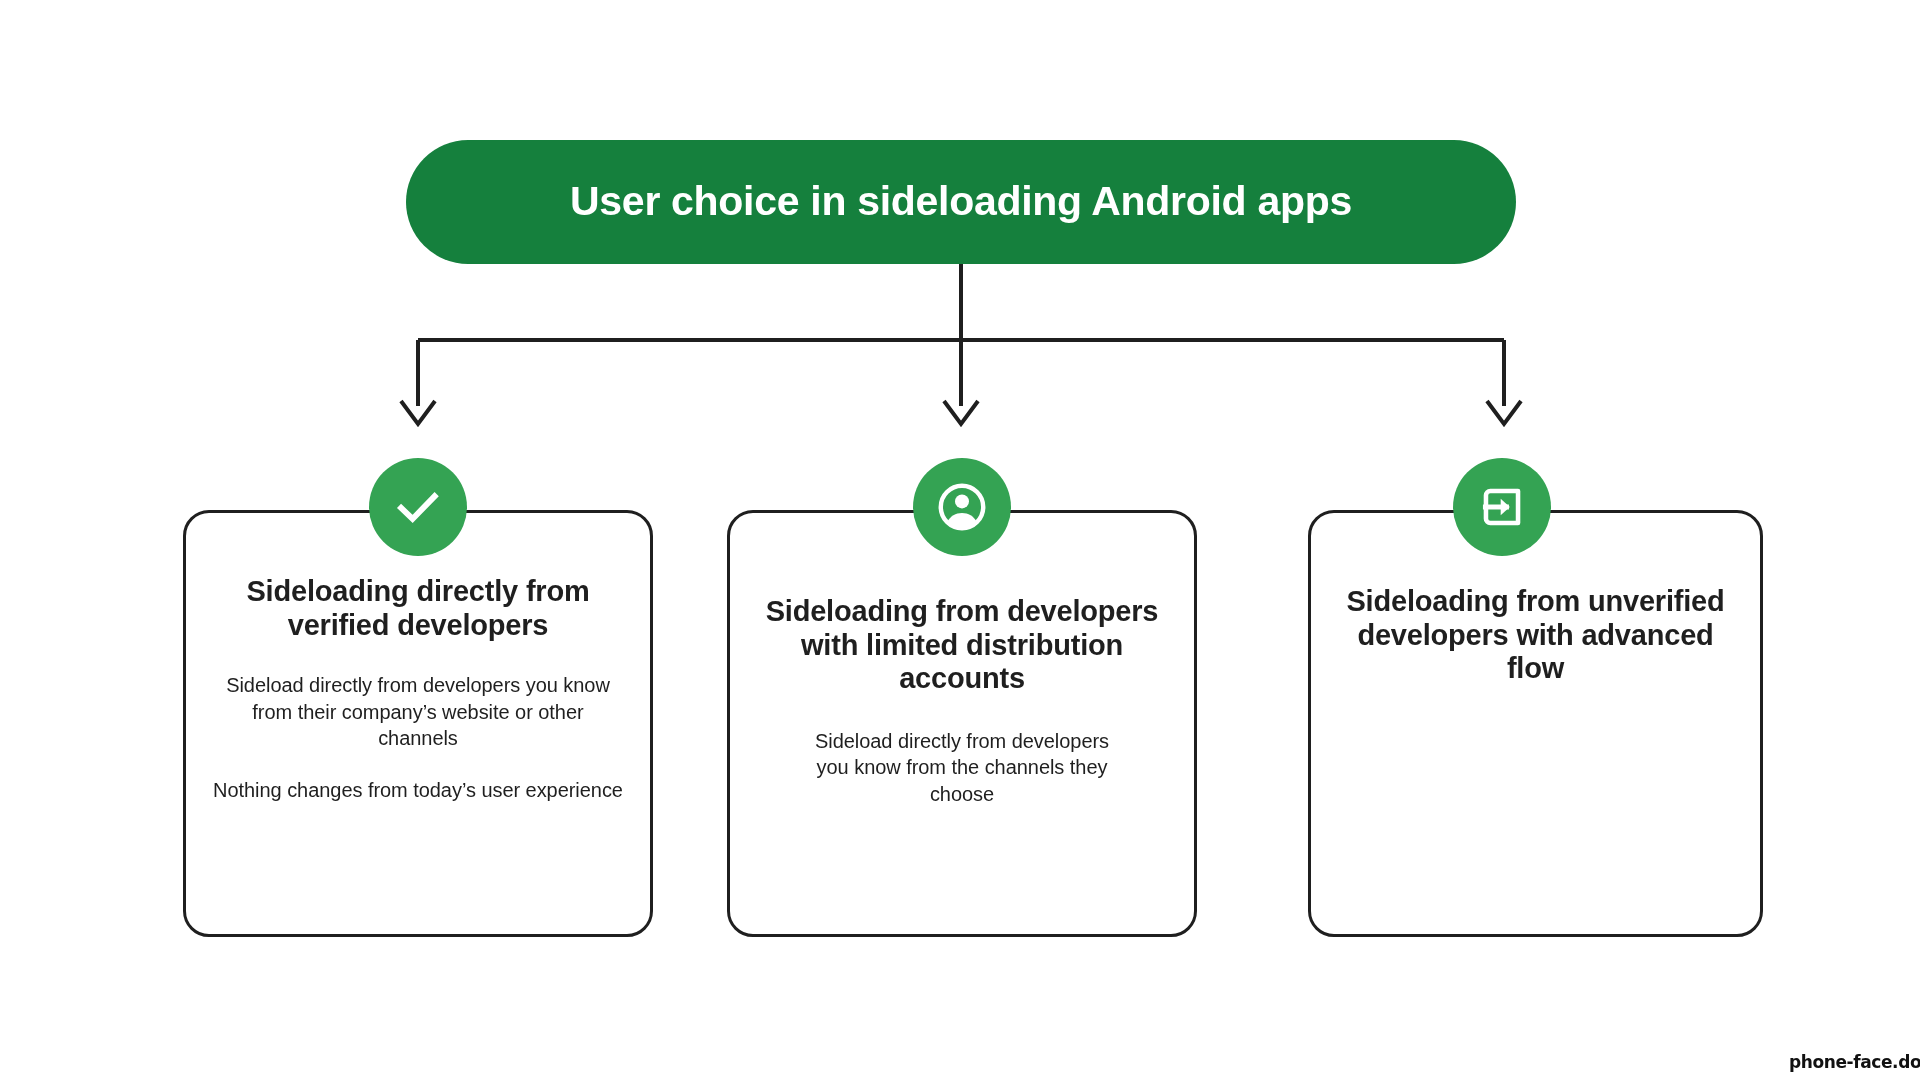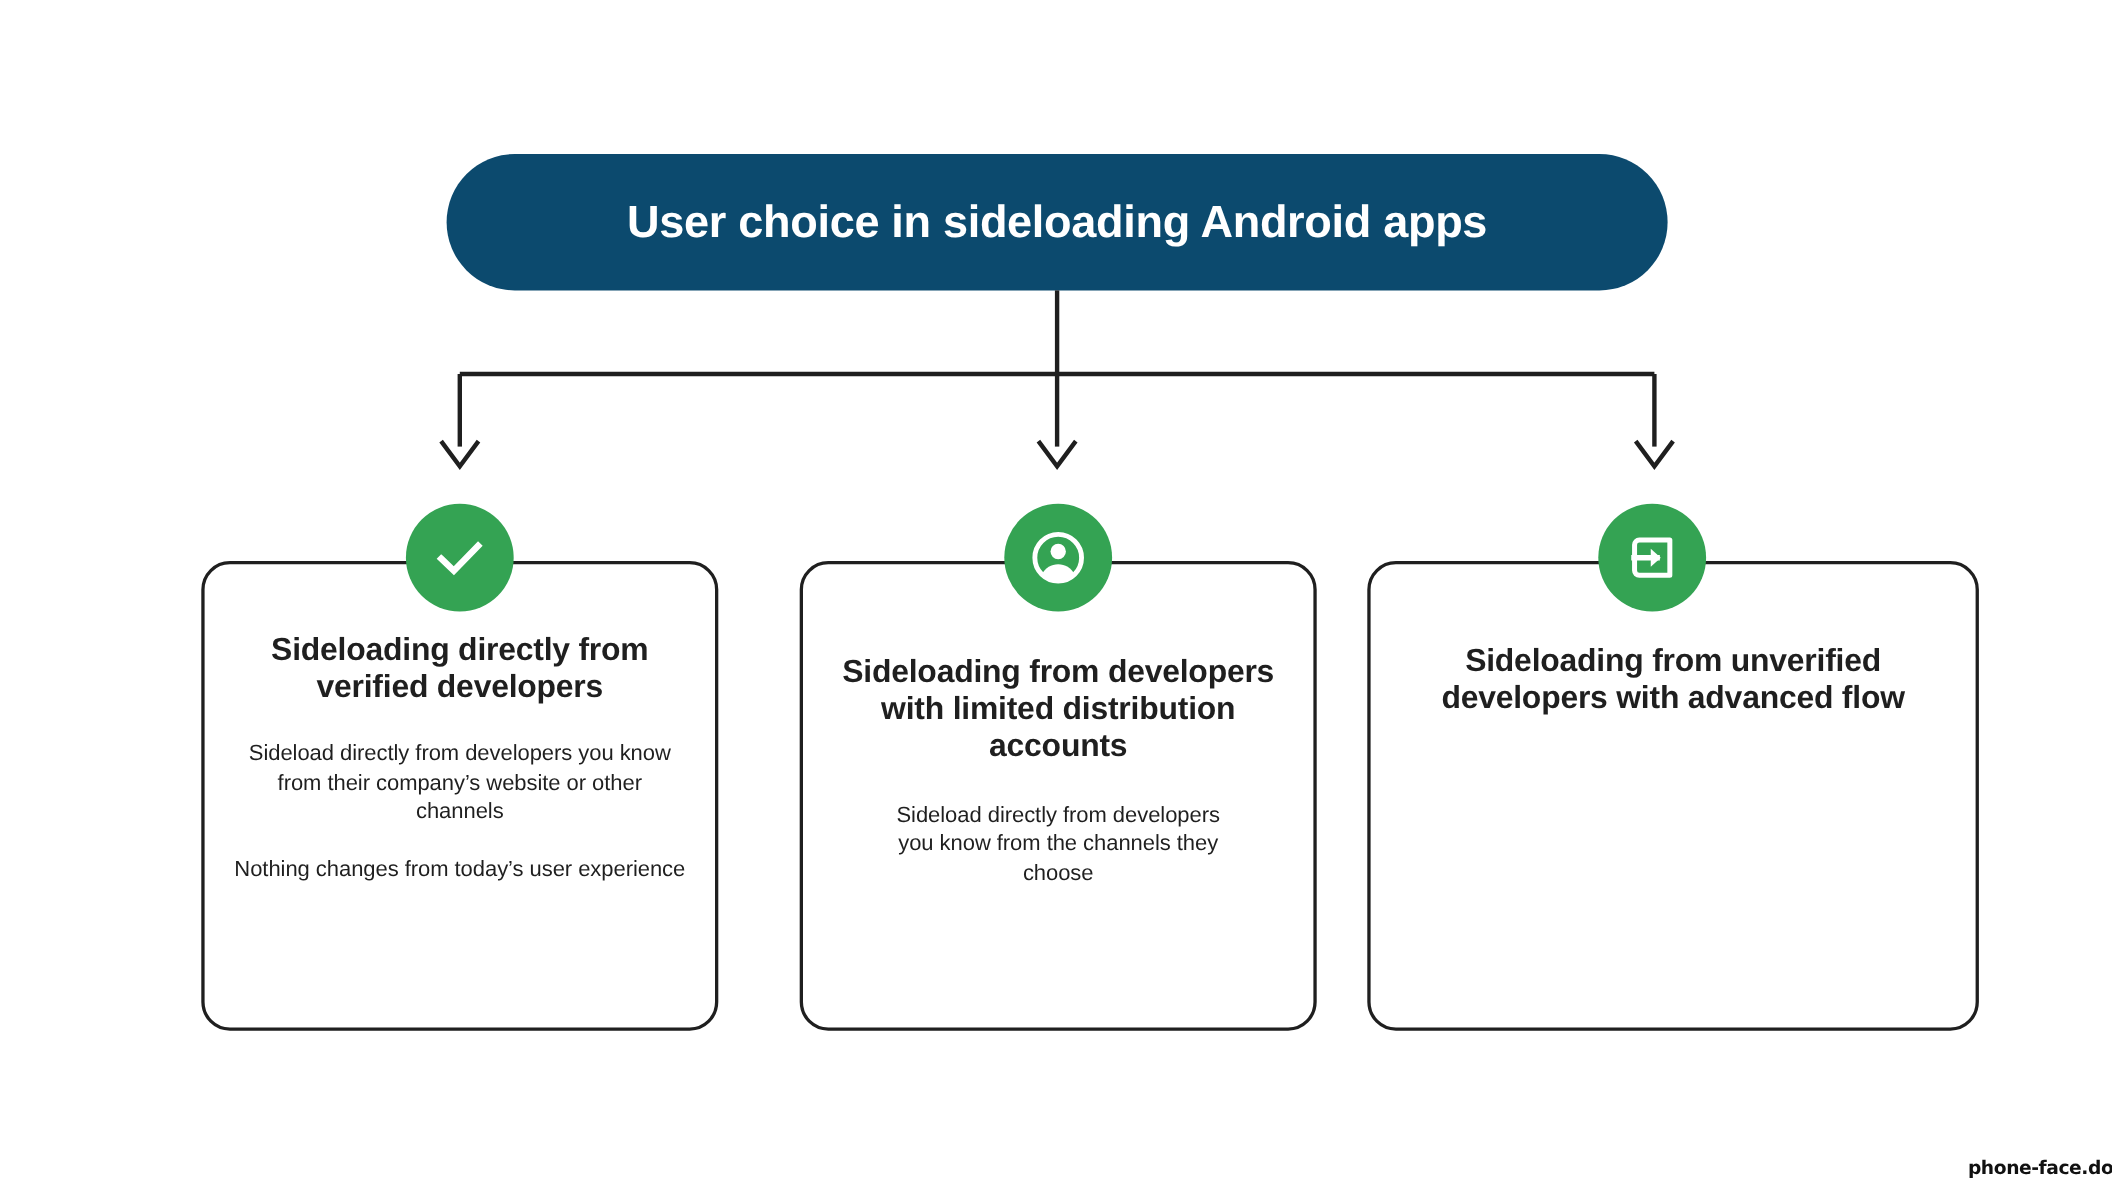--- a/index.html
+++ b/index.html
@@ -24,21 +24,21 @@
     height: 1080px;
   }
 
   
   .title-pill {
     position: absolute;
     left: 406px;
     top: 140px;
     width: 1110px;
     height: 124px;
-    background: #0c4a6e;
+    background: #15803d;
     border-radius: 62px;
     display: flex;
     align-items: center;
     justify-content: center;
     box-sizing: border-box;
   }
   .title-pill .title-text {
     color: #ffffff;
     font-size: 41px;
     font-weight: 700;
@@ -73,21 +73,21 @@
     border: 3px solid #1f1f1f;
     border-radius: 26px;
     background: #ffffff;
     display: flex;
     flex-direction: column;
     align-items: center;
     padding: 0 26px;
   }
   .card.c1 { left: 183px;  top: 510px; width: 470px; height: 427px; }
   .card.c2 { left: 727px;  top: 510px; width: 470px; height: 427px; }
-  .card.c3 { left: 1243px; top: 510px; width: 556px; height: 427px; }
+  .card.c3 { left: 1308px; top: 510px; width: 455px; height: 427px; }
 
   .card-heading {
     font-size: 29px;
     font-weight: 700;
     line-height: 1.16;
     text-align: center;
     color: #1f1f1f;
     letter-spacing: -0.2px;
   }
   .card.c1 .card-heading { margin-top: 62px; }

